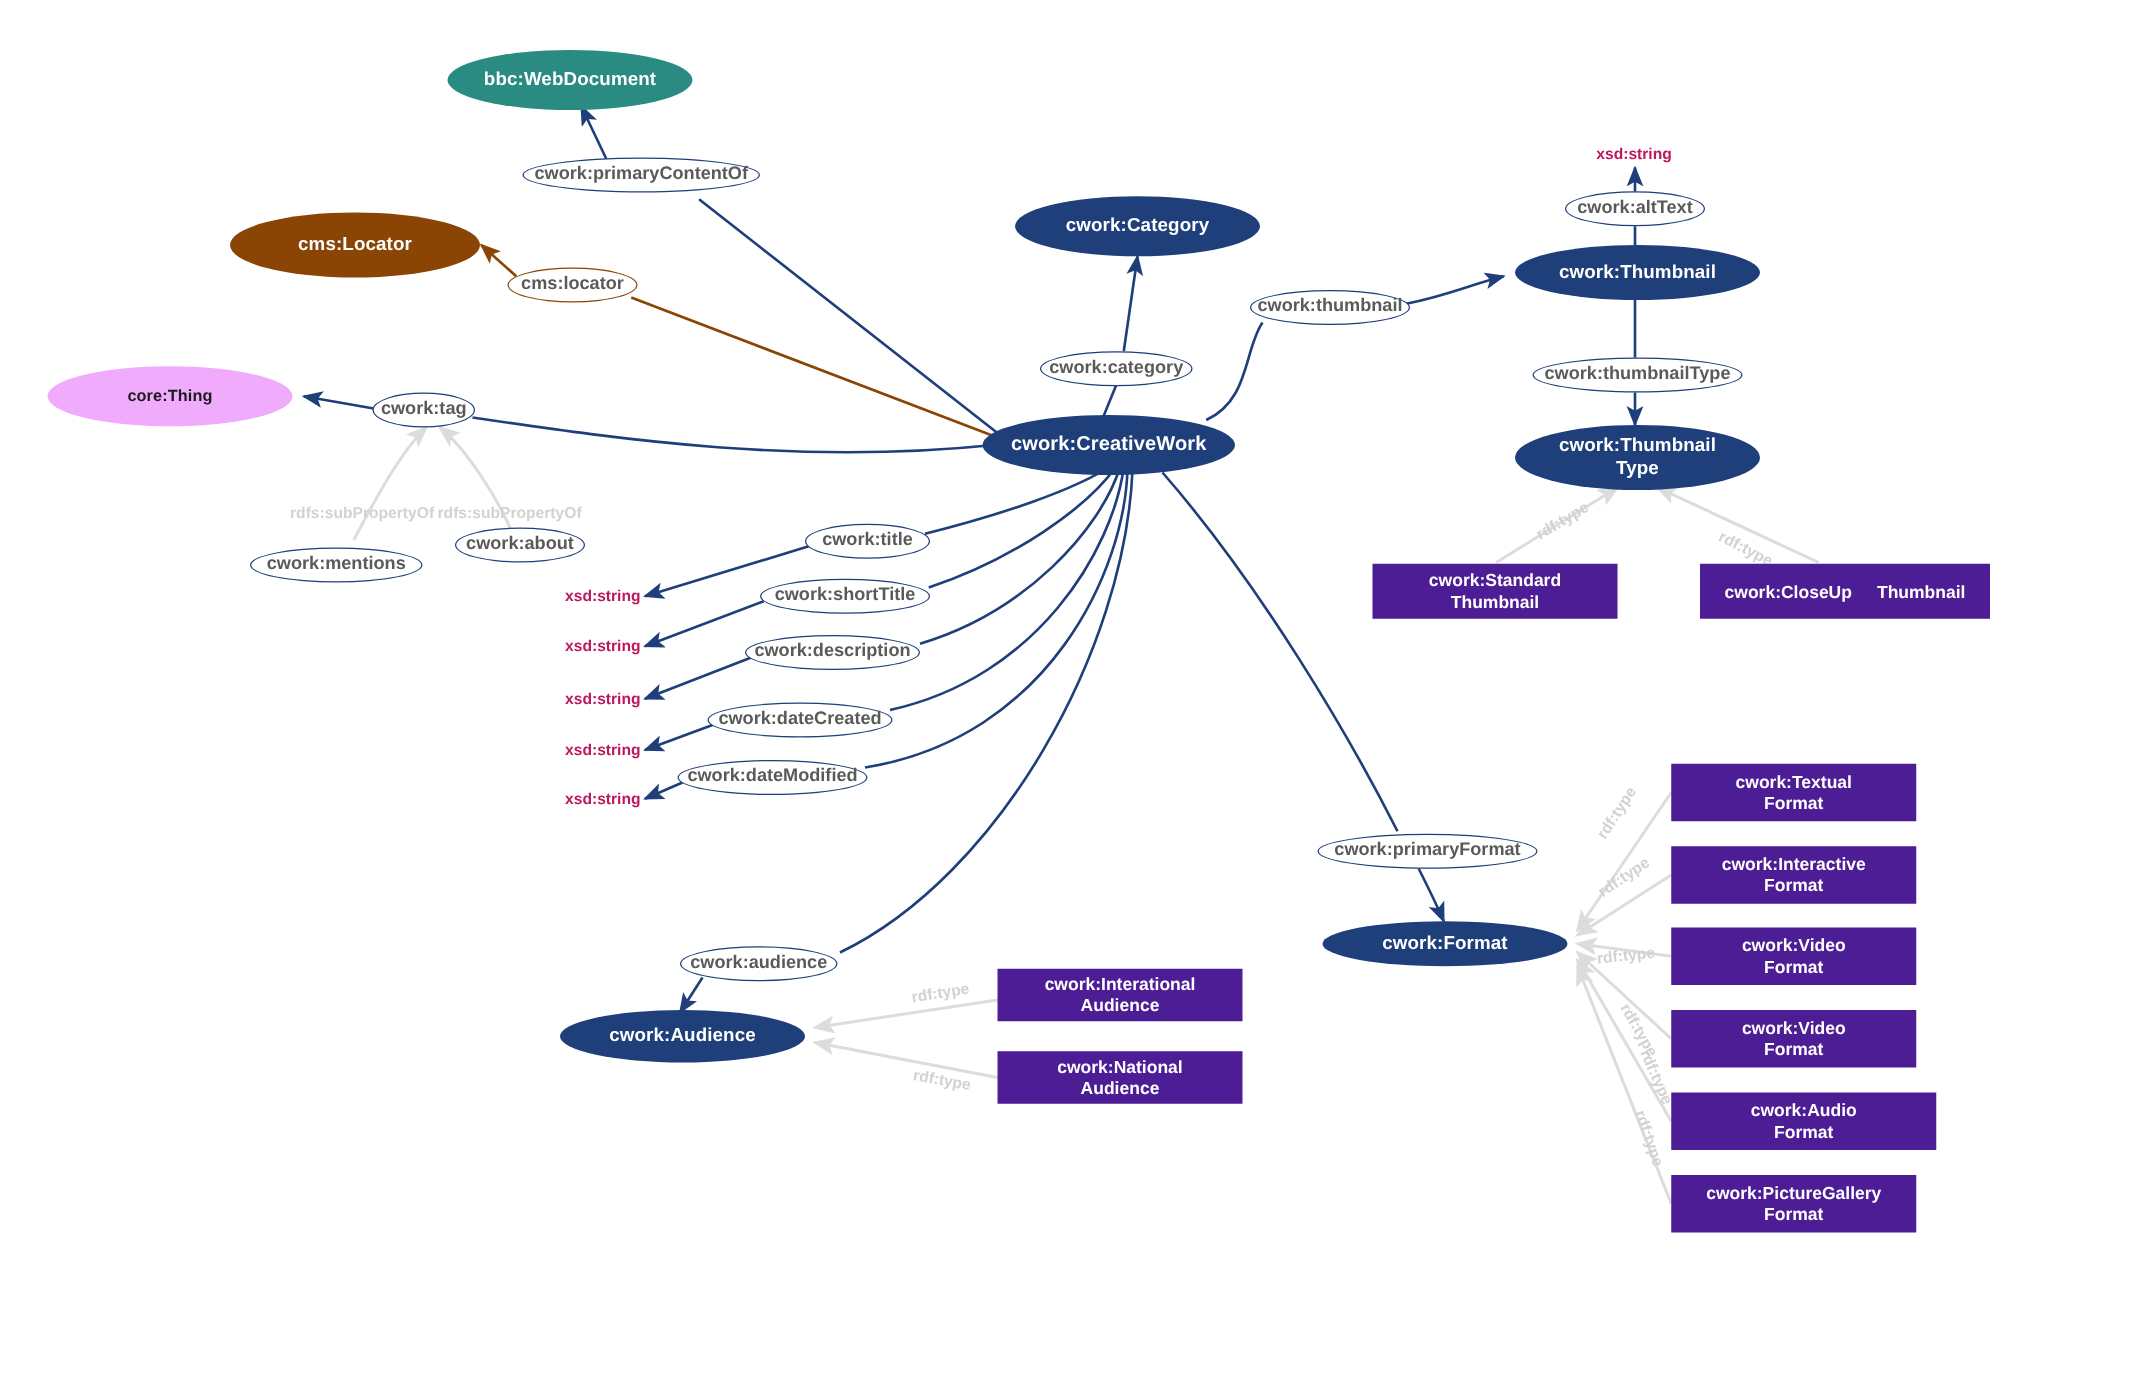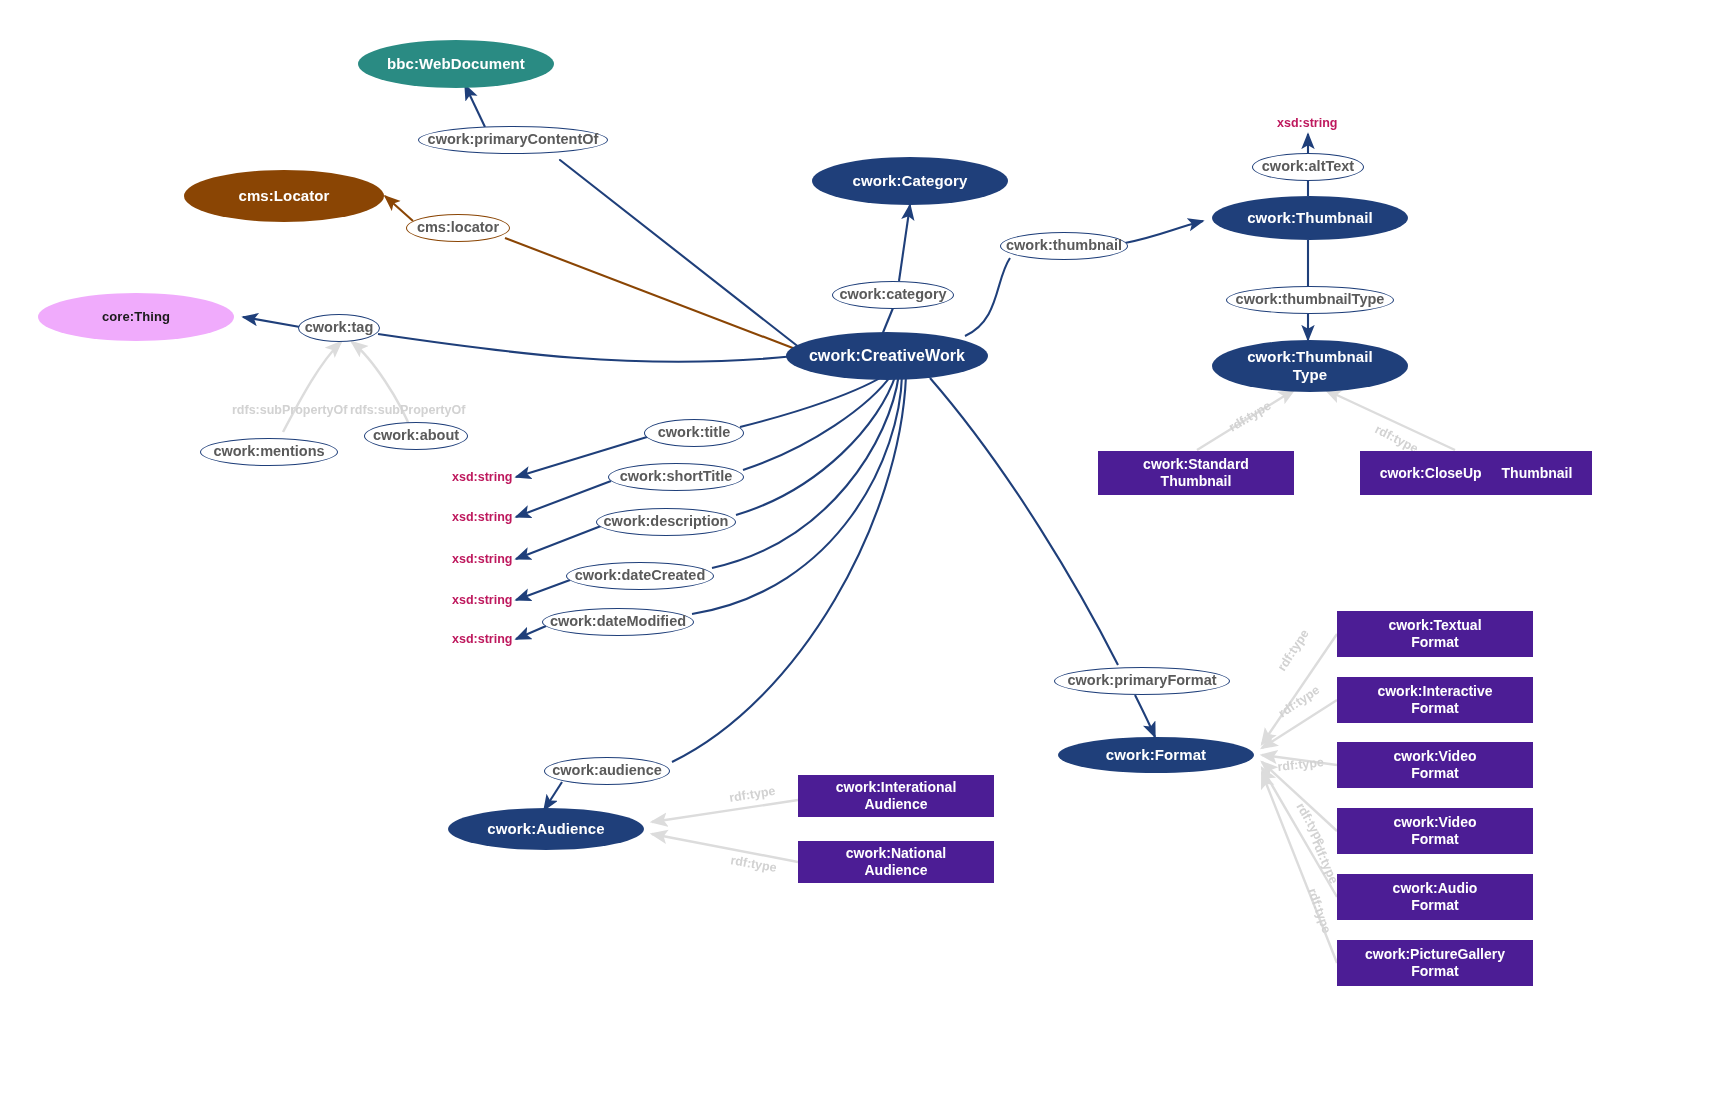--- a/index.html
+++ b/index.html
@@ -315,21 +315,21 @@
   <div class="node indiv" style="left:1337px; top:742px; width:196px; height:46px; flex-direction:column;">
     <span>cwork:Video</span>
     <span>Format</span>
   </div>
 
   <div class="node indiv" style="left:1337px; top:808px; width:196px; height:46px; flex-direction:column;">
     <span>cwork:Video</span>
     <span>Format</span>
   </div>
 
-  <div class="node indiv" style="left:1337px; top:874px; width:196px; height:46px; flex-direction:column;">
+  <div class="node indiv" style="left:1337px; top:874px; width:212px; height:46px; flex-direction:column;">
     <span>cwork:Audio</span>
     <span>Format</span>
   </div>
 
   <div class="node indiv" style="left:1337px; top:940px; width:196px; height:46px; flex-direction:column;">
     <span>cwork:PictureGallery</span>
     <span>Format</span>
   </div>
 
   <div class="lit" style="left:1277px; top:116px;">xsd:string</div>

